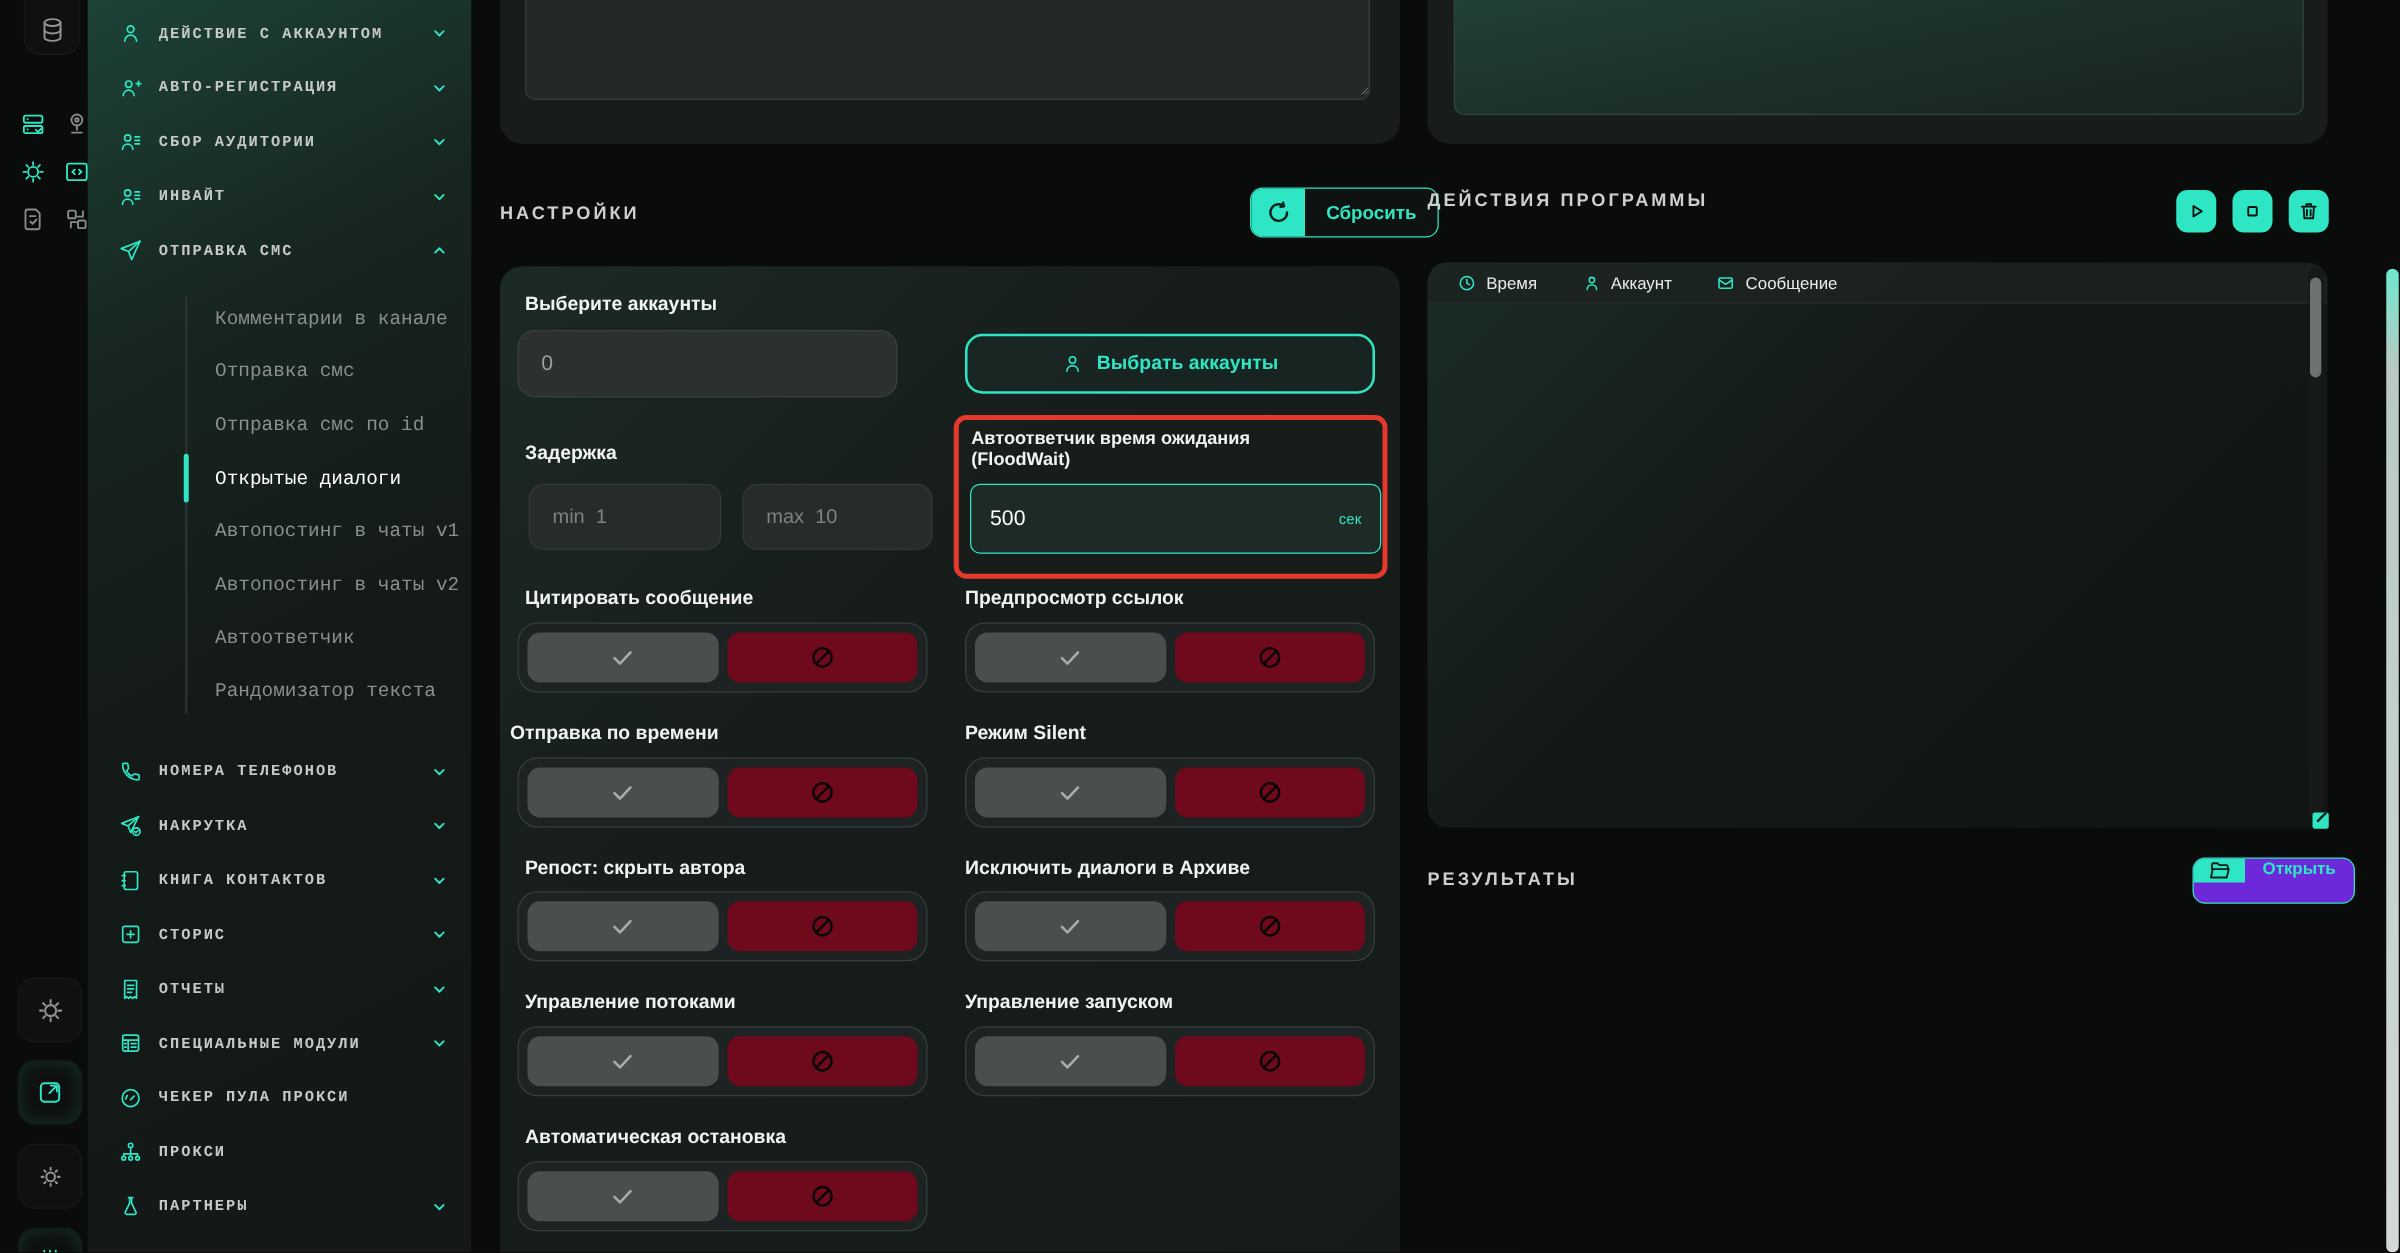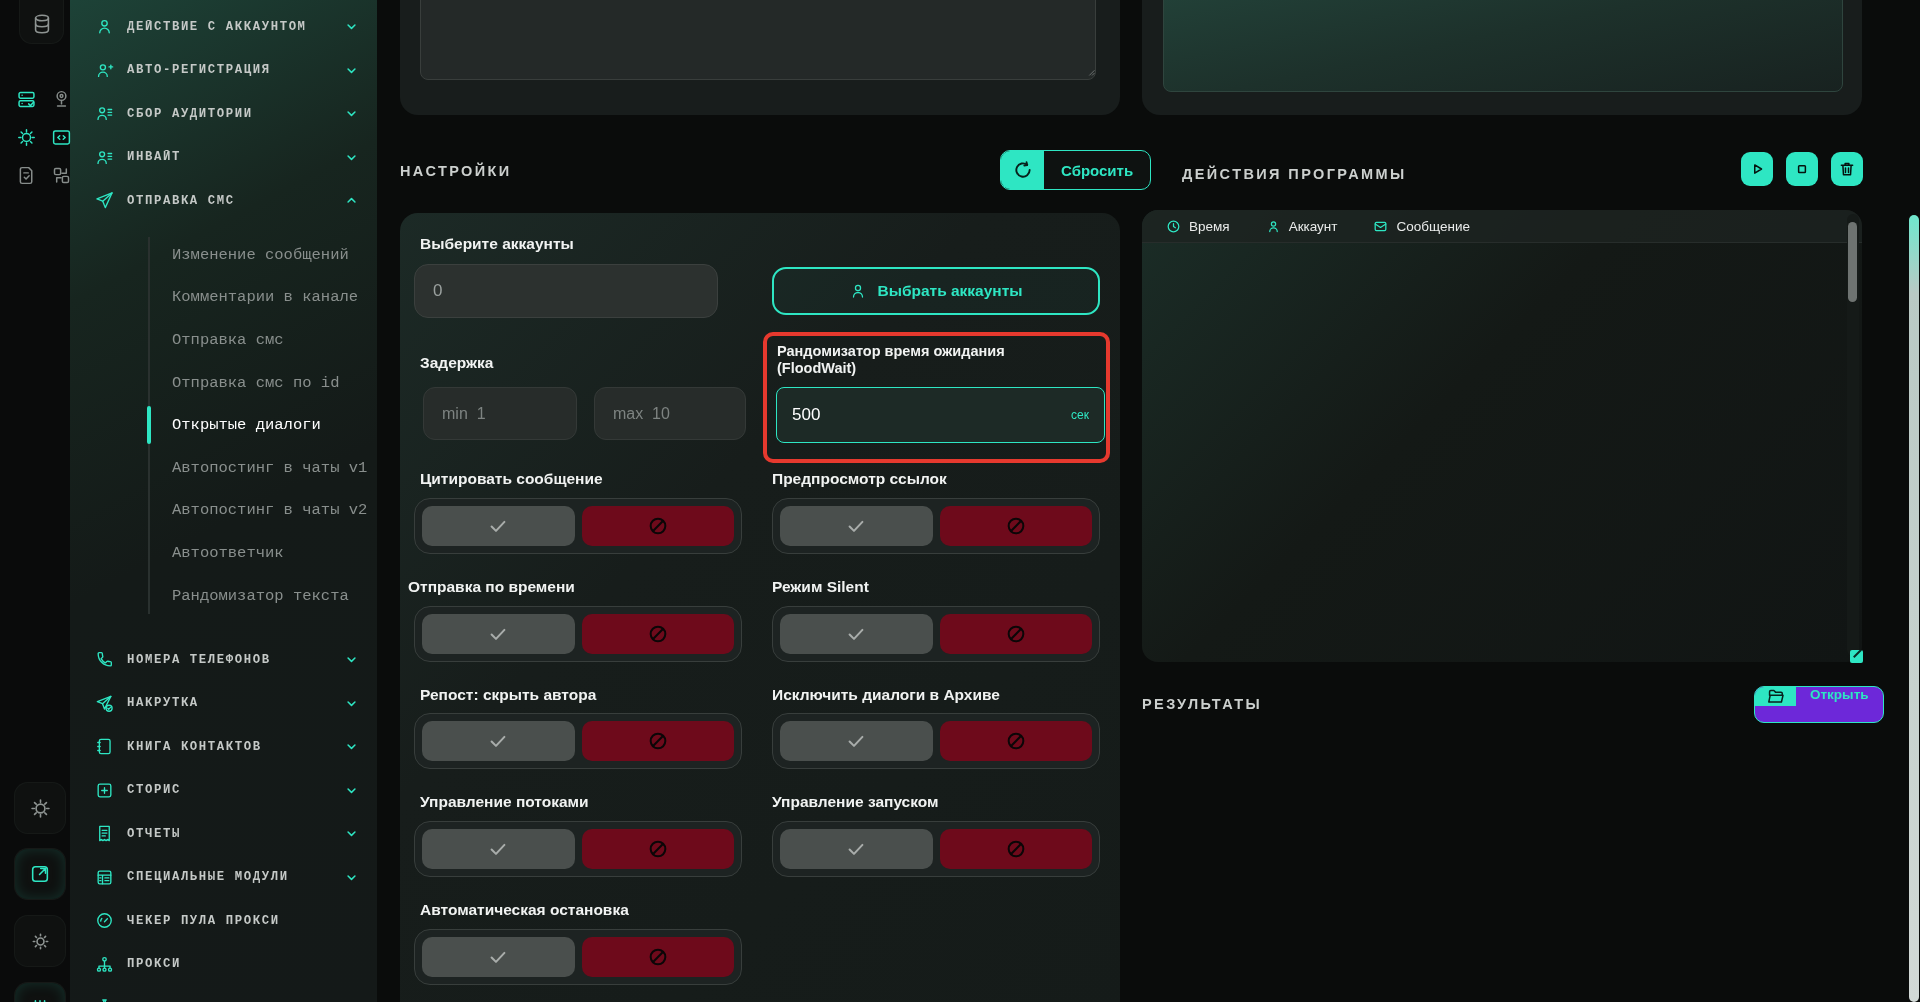--- a/index.html
+++ b/index.html
@@ -354,21 +354,20 @@
             <use href="#i-plane"></use>
           </svg>
         <span class="lbl">ОТПРАВКА СМС</span>
         <svg class="ic chev">
             <use href="#i-chevup"></use>
           </svg>
       </div>
 
       <div class="subnav">
         <div class="rule"></div>
-        <div class="sub-item">Изменение сообщений</div>
         <div class="sub-item">Комментарии в канале</div>
         <div class="sub-item">Отправка смс</div>
         <div class="sub-item">Отправка смс по id</div>
         <div class="sub-item active">
             <span class="abar"></span>
             <span>Открытые диалоги</span>
           </div>
         <div class="sub-item">Автопостинг в чаты v1</div>
         <div class="sub-item">Автопостинг в чаты v2</div>
         <div class="sub-item">Автоответчик</div>
@@ -483,21 +482,21 @@
         </svg>
       <span>Выбрать аккаунты</span>
     </div>
 
     <div class="fld-label" style="position:absolute; left:20px; top:141px;">Задержка</div>
     <input class="inp small" style="left: 23px; top: 174px; width: 154px; height: 53px;" readonly="" value="min  1">
     <input class="inp small" style="left: 194px; top: 174px; width: 152px; height: 53px;" readonly="" value="max  10">
 
     <div class="redbox">
       <div class="rb-label">
-        <div>Рандомизатор время ожидания</div>
+        <div>Автоответчик время ожидания</div>
         <div>(FloodWait)</div>
       </div>
       <div class="fw-input">
         <span class="fw-val">500</span>
         <span class="fw-unit">сек</span>
       </div>
     </div>
 
     <div class="fld-label tgl-label" style="left:20px; top:257px;">Цитировать сообщение</div>
     <div class="toggle" style="left:14px; top:285px;">
@@ -623,21 +622,21 @@
             <use href="#i-ban"></use>
           </svg>
         </div>
     </div>
   </div>
 
   <div class="right-topcard">
     <textarea style=""></textarea>
   </div>
 
-  <div class="sec-title" style="left:1142px; top:166px;margin-left:40px;">ДЕЙСТВИЯ ПРОГРАММЫ</div>
+  <div class="sec-title" style="left:1142px; top:153px;">ДЕЙСТВИЯ ПРОГРАММЫ</div>
 
   <div class="act-btns" style="left:1741px;">
     <div class="sq-btn">
         <svg class="ic">
           <use href="#i-play"></use>
         </svg>
       </div>
     <div class="sq-btn">
         <svg class="ic">
           <use href="#i-stop"></use>

